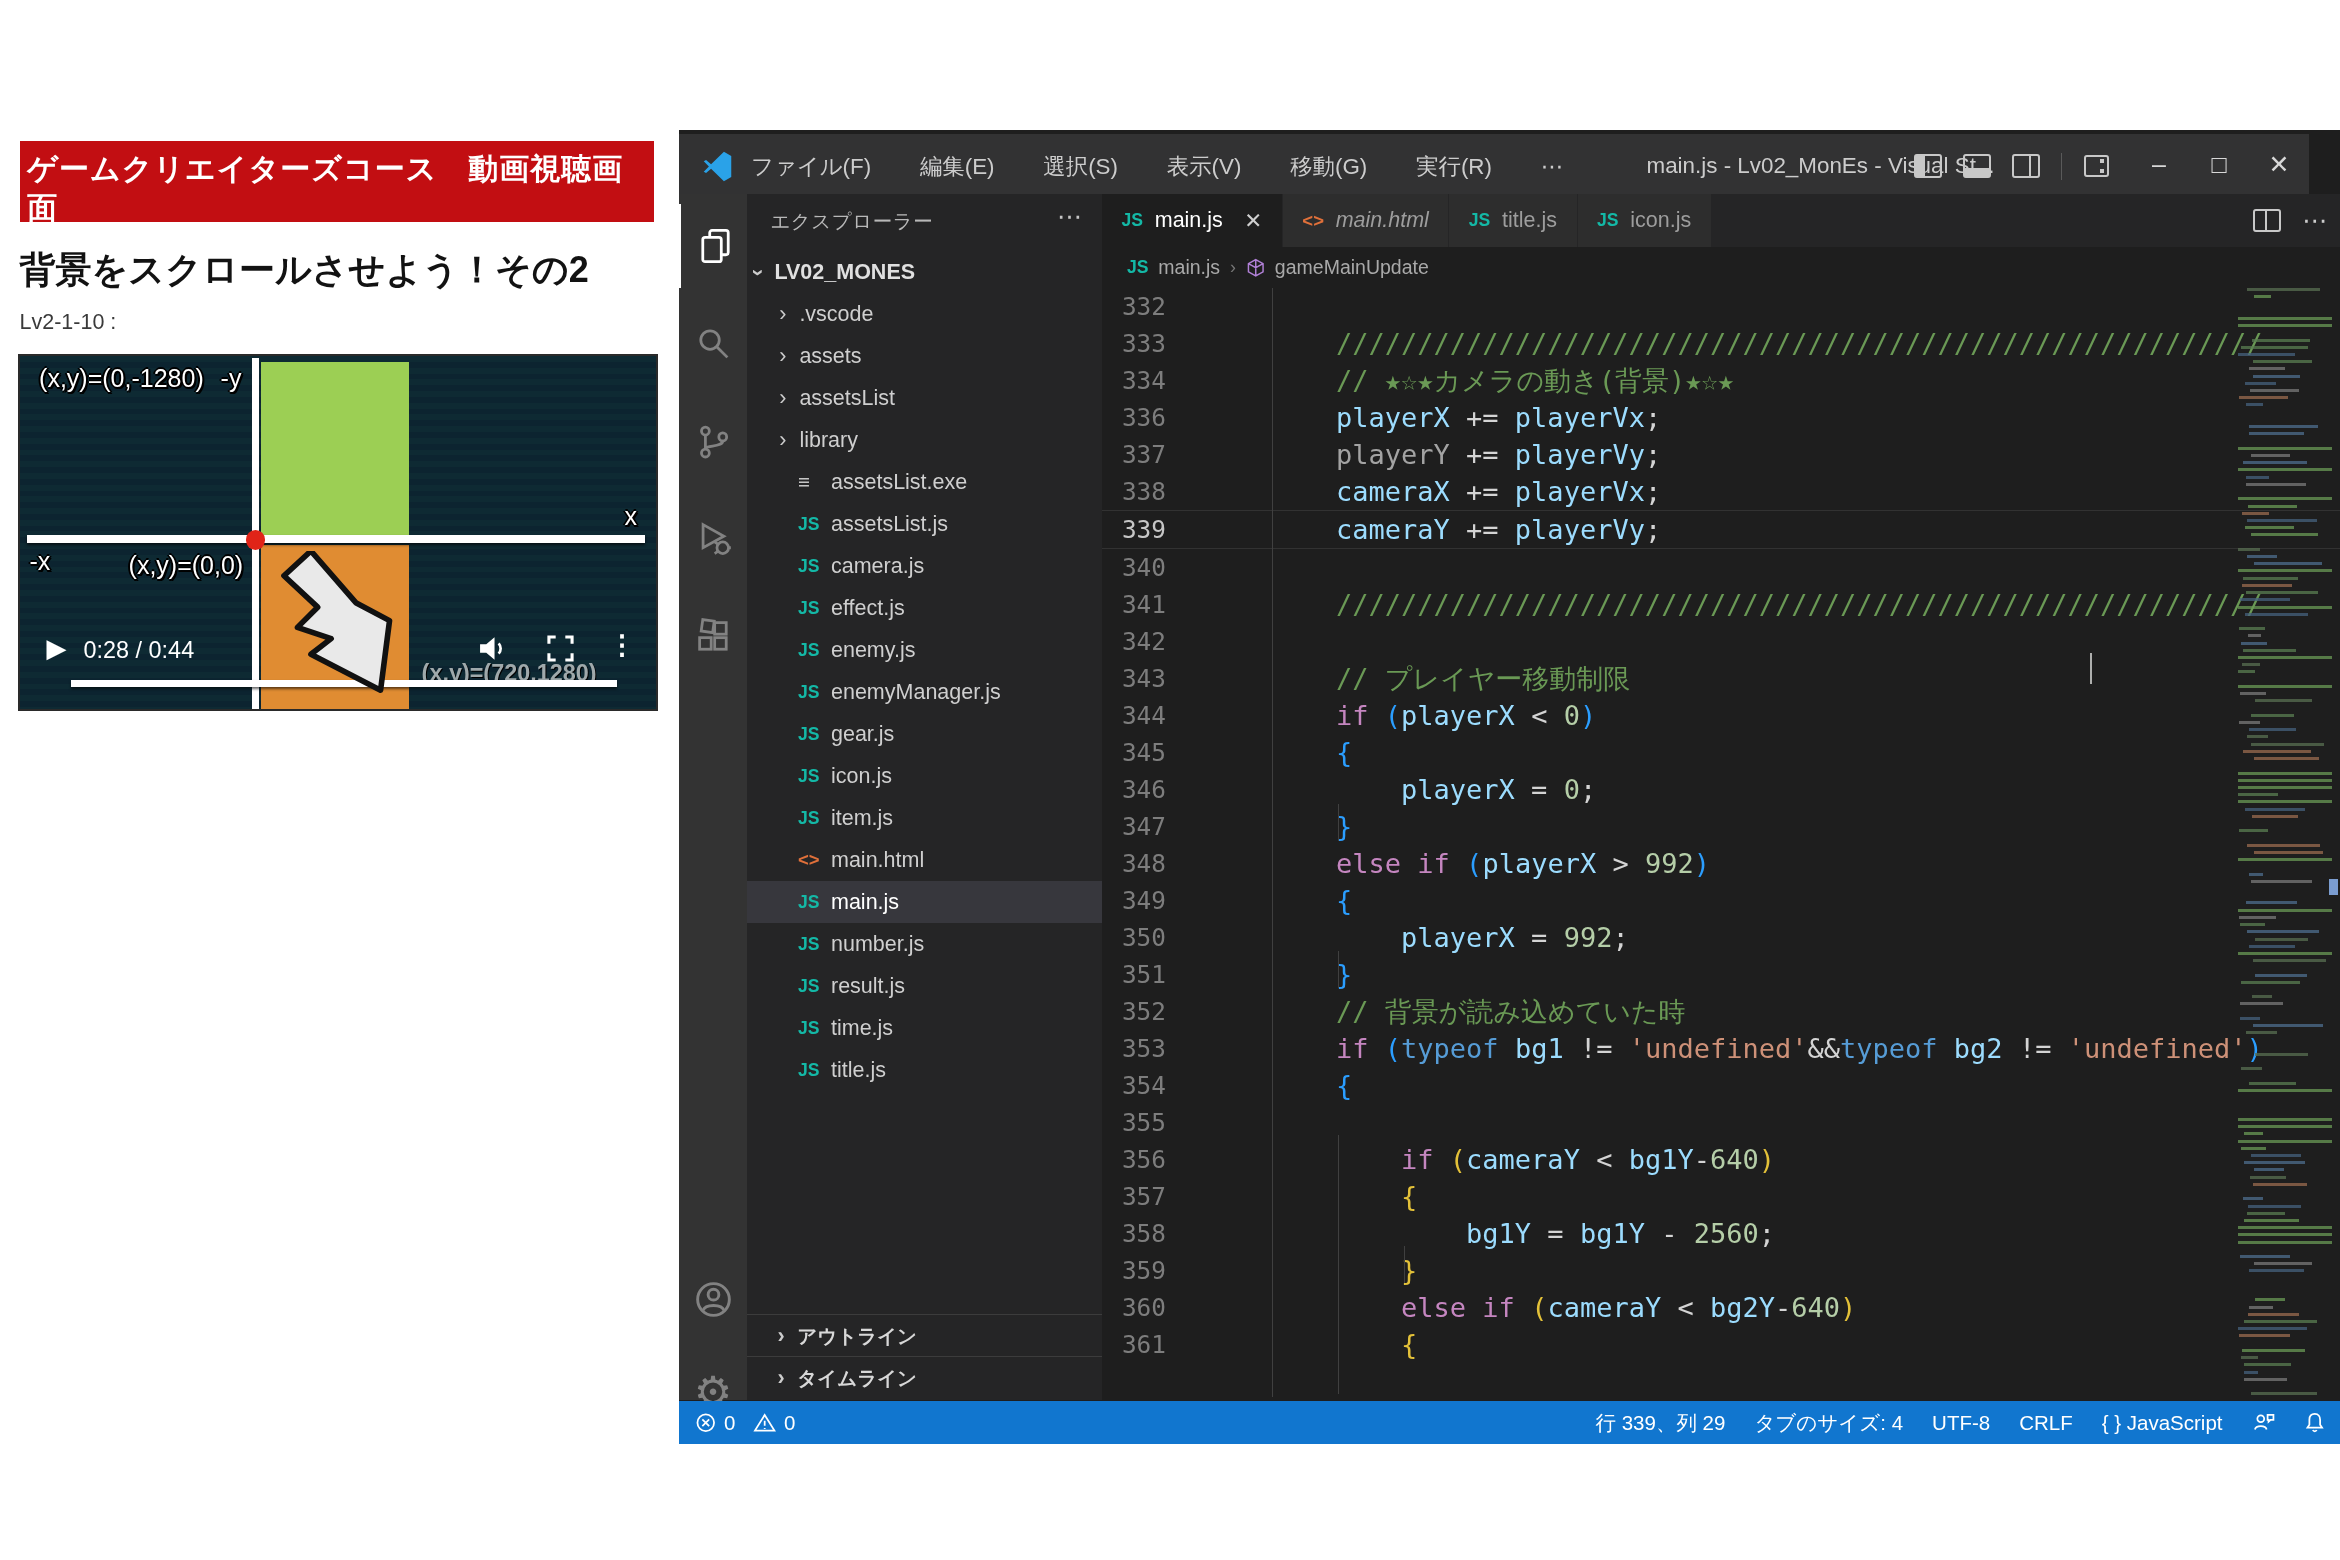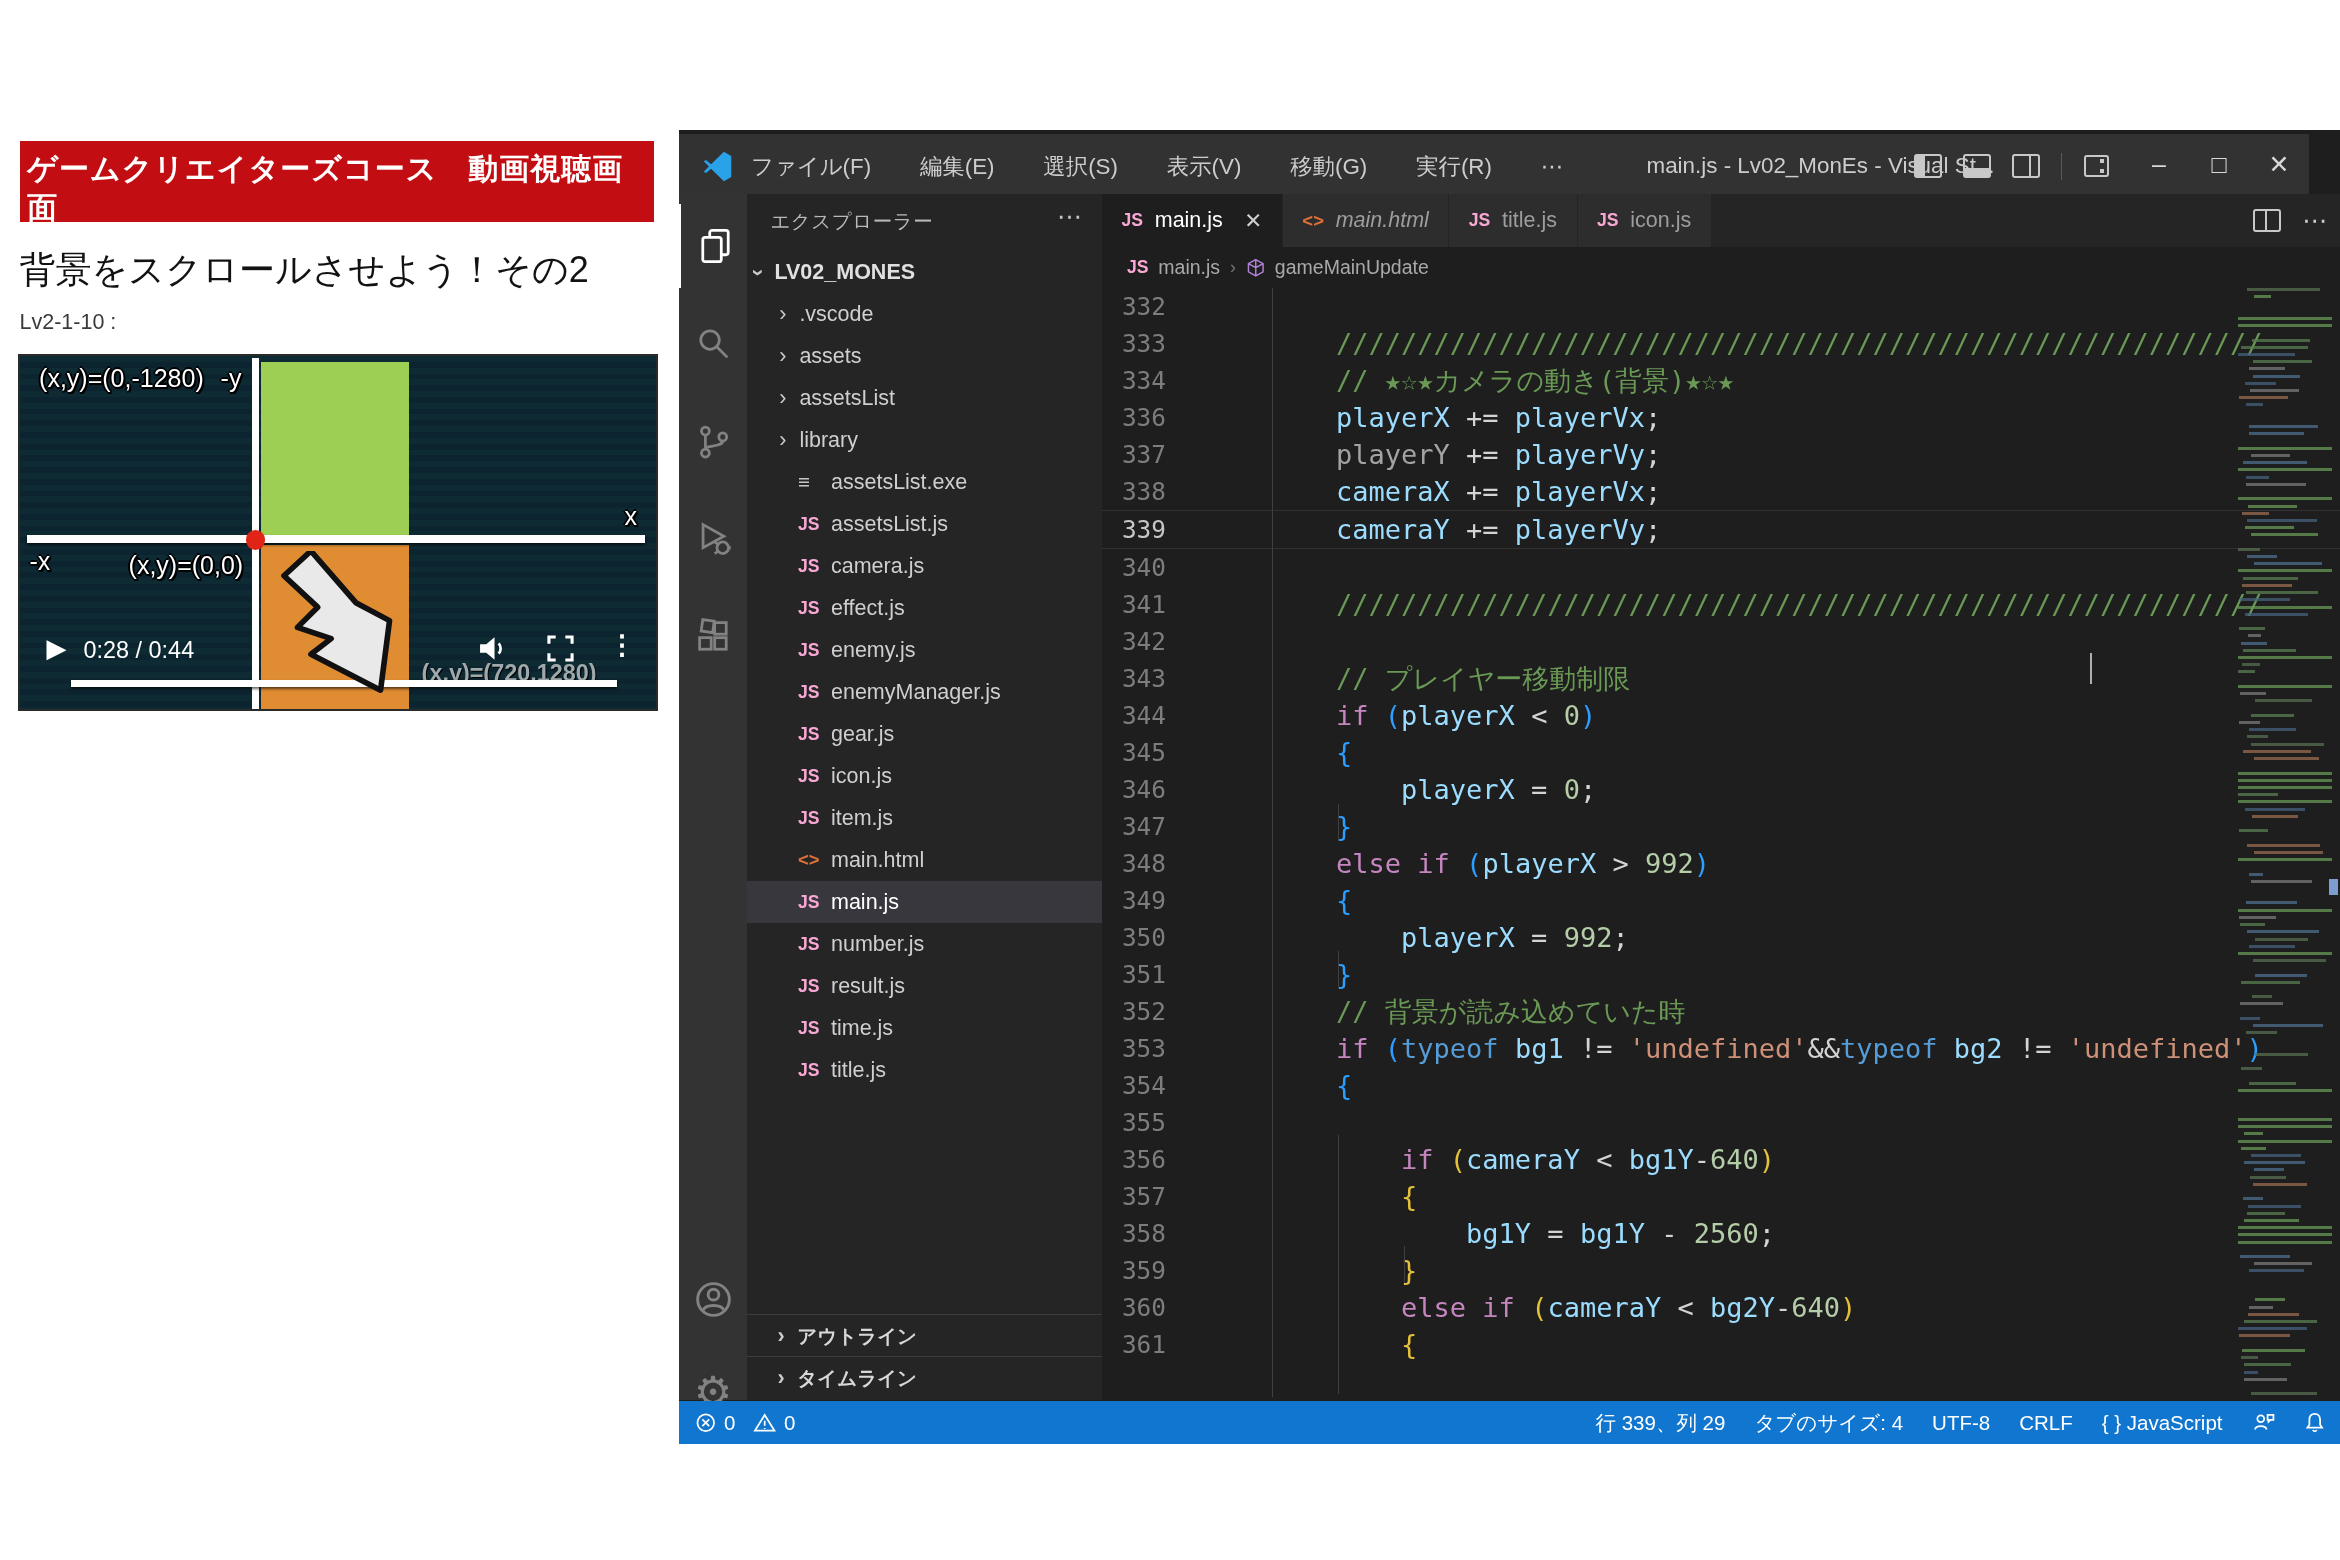--- a/index.html
+++ b/index.html
@@ -4,21 +4,21 @@
 <style>
   html,body{margin:0;padding:0;}
   body{width:2341px;height:1560px;position:relative;background:#ffffff;
        font-family:"Liberation Sans",sans-serif;overflow:hidden;}
   .abs{position:absolute;}
 
   
   #banner{left:19.5px;top:141px;width:634px;height:81px;background:#C20E12;
           color:#fff;font-weight:bold;font-size:30px;line-height:39px;
           padding:7.8px 0 0 7.8px;box-sizing:border-box;letter-spacing:1px;}
-  #heading{left:19.5px;top:246px;font-size:36px;font-weight:normal;color:#121212;}
+  #heading{left:19.5px;top:246px;font-size:36px;font-weight:bold;color:#121212;}
   #lesson{left:19.5px;top:310px;font-size:21.5px;color:#3a3a3a;}
 
   #video{left:17.6px;top:354px;width:636px;height:353px;border:2px solid #2a2a2a;
          background:repeating-linear-gradient(180deg,#0e2a33 0 5.9px,#0c2430 5.9px 11.7px);
          overflow:hidden;}
   #video .lbl{color:#fff;font-weight:normal;font-size:25px;
         text-shadow:-2px 0 #000,2px 0 #000,0 -2px #000,0 2px #000,2px 2px #000;}
   #green-rect{left:241px;top:5.9px;width:148px;height:176px;background:#9ccf54;}
   #orange-rect{left:241px;top:189px;width:148px;height:164px;background:#e08c32;}
   #axis-v{left:232px;top:2px;width:7.8px;height:351px;background:#fff;}
@@ -58,21 +58,21 @@
   #exp-head{left:23.4px;top:13.7px;font-size:19.5px;color:#b8b8b8;letter-spacing:0.5px;}
   #exp-more{left:310px;top:7.8px;font-size:25px;color:#c5c5c5;}
   #root-row{left:0;top:57px;width:355px;height:43px;line-height:43px;font-weight:bold;color:#e0e0e0;font-size:21.5px;}
   .chev{display:inline-block;color:#cccccc;font-size:21.5px;width:21.5px;text-align:center;}
   .chev.open{transform:rotate(90deg);}
   #filetree{left:0;top:99px;width:355px;}
   .frow{height:42px;line-height:42px;display:flex;align-items:center;color:#cfcfcf;font-size:21.5px;white-space:nowrap;}
   .frow.sel{background:#37373D;color:#fff;}
   .frow .chev{margin-left:25px;}
   .frow .fic{width:33px;margin-left:51px;text-align:left;}
-  .jsb{color:#f9a8d4;font-weight:bold;font-size:17.6px;font-family:"Liberation Sans",sans-serif;}
+  .jsb{color:#14b8a6;font-weight:bold;font-size:17.6px;font-family:"Liberation Sans",sans-serif;}
   .htic{color:#E0703A;font-weight:bold;font-size:18.5px;}
   .exic{color:#c5c5c5;font-size:20.5px;}
   .bsec{position:absolute;left:0;width:355px;height:42px;line-height:42px;border-top:1px solid #3c3c3c;
         font-weight:bold;color:#d8d8d8;font-size:19.5px;}
   .bsec .chev{margin-left:23.4px;}
 
   #editor{left:423px;top:64px;width:1239px;height:1206px;background:#1E1E1E;}
   #tabbar{left:0;top:0;width:1239px;height:53px;background:#252526;display:flex;}
   .tab{height:53px;display:flex;align-items:center;padding:0 19.5px;gap:11.7px;
        background:#2D2D2D;color:#9d9d9d;font-size:21.5px;border-right:1px solid #252526;}

